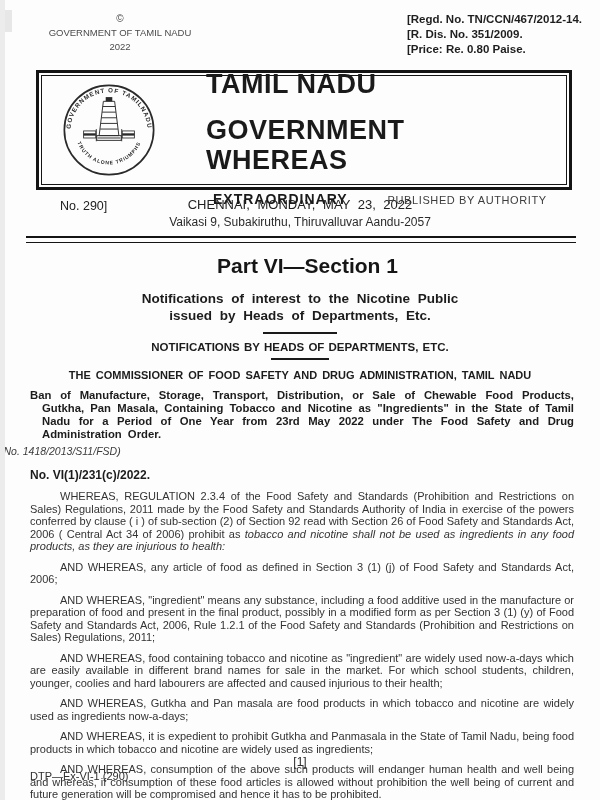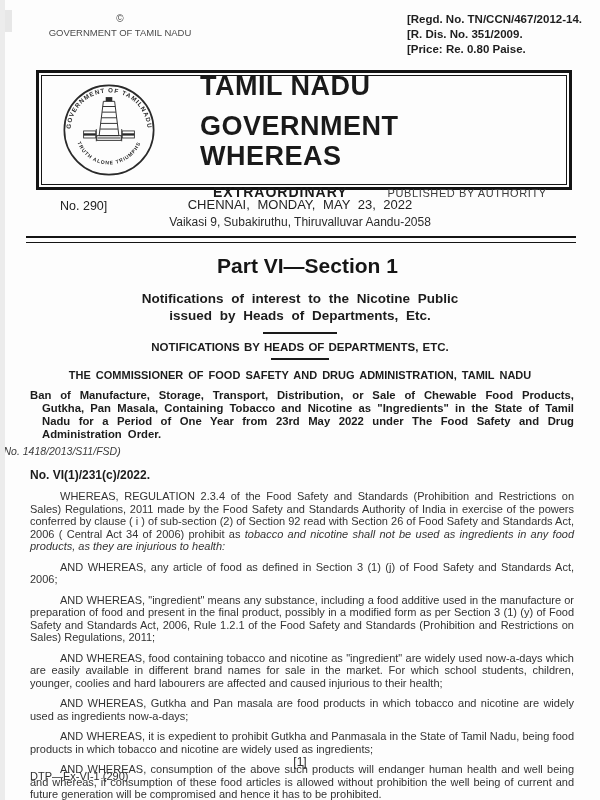--- a/index.html
+++ b/index.html
@@ -16,21 +16,21 @@
   .imprint-row{display:flex;justify-content:space-between;padding:12px 18px 0 40px;height:62px;box-sizing:border-box;}
   .imprint-left{width:160px;text-align:center;color:#4a4a4a;font-size:9.5px;line-height:14px;}
   .imprint-left .copy{font-size:10px;}
   .imprint-right{font-weight:bold;font-size:11.5px;line-height:15px;color:#1e1e1e;}
 
   
   .masthead{margin:8px 28px 0 36px;border:3px solid #141414;}
   .masthead-inner{border:1px solid #141414;margin:2px;display:flex;align-items:center;padding:6px 16px 6px 20px;height:96px;}
   .emblem{flex:0 0 auto;}
   .titles{margin-left:34px;flex:1;}
-  .gazette-title{font-size:27px;font-weight:bold;line-height:30px;letter-spacing:.5px;color:#1a1a1a;margin:10px;}
+  .gazette-title{font-size:27px;font-weight:bold;line-height:30px;letter-spacing:.5px;color:#1a1a1a;margin:16px;}
   .edition-row{display:flex;align-items:baseline;margin-top:13px;}
   .edition{font-size:14px;font-weight:bold;letter-spacing:1px;color:#1a1a1a;margin-left:23px;}
   .authority{font-size:11px;margin-left:40px;letter-spacing:.6px;color:#3c3c3c;}
 
   
   .dateline{position:relative;margin-top:7px;text-align:center;}
   .issue-no{position:absolute;left:30px;top:2px;font-size:12.5px;color:#222;margin-left:30px;}
   .place-date{font-size:13px;word-spacing:4px;color:#1f1f1f;}
   .tamil-date{font-size:12px;margin-top:3px;color:#2b2b2b;}
 
@@ -58,20 +58,21 @@
 </head>
 <body>
 
 <div class="scan-edge"></div>
 <div class="scan-smudge"></div>
 
 <div class="imprint-row">
   <div class="imprint-left">
     <div class="copy">©</div>
     <div>GOVERNMENT OF TAMIL NADU</div>
+    <div>2022</div>
   </div>
   <div class="imprint-right">
     <div>[Regd. No. TN/CCN/467/2012-14.</div>
     <div>[R. Dis. No. 351/2009.</div>
     <div>[Price: Re. 0.80 Paise.</div>
   </div>
 </div>
 
 <div class="masthead">
   <div class="masthead-inner">
@@ -114,21 +115,21 @@
         <span class="edition">EXTRAORDINARY</span>
         <span class="authority">PUBLISHED BY AUTHORITY</span>
       </div>
     </div>
   </div>
 </div>
 
 <div class="dateline">
   <span class="issue-no">No. 290]</span>
   <div class="place-date">CHENNAI, MONDAY, MAY 23, 2022</div>
-  <div class="tamil-date">Vaikasi 9, Subakiruthu, Thiruvalluvar Aandu-2058</div>
+  <div class="tamil-date">Vaikasi 9, Subakiruthu, Thiruvalluvar Aandu-2057</div>
 </div>
 
 <div class="double-rule"></div>
 
 <div class="part-title">Part VI—Section 1</div>
 
 <div class="subtitle">
   <div>Notifications of interest to the Nicotine Public</div>
   <div>issued by Heads of Departments, Etc.</div>
 </div>

